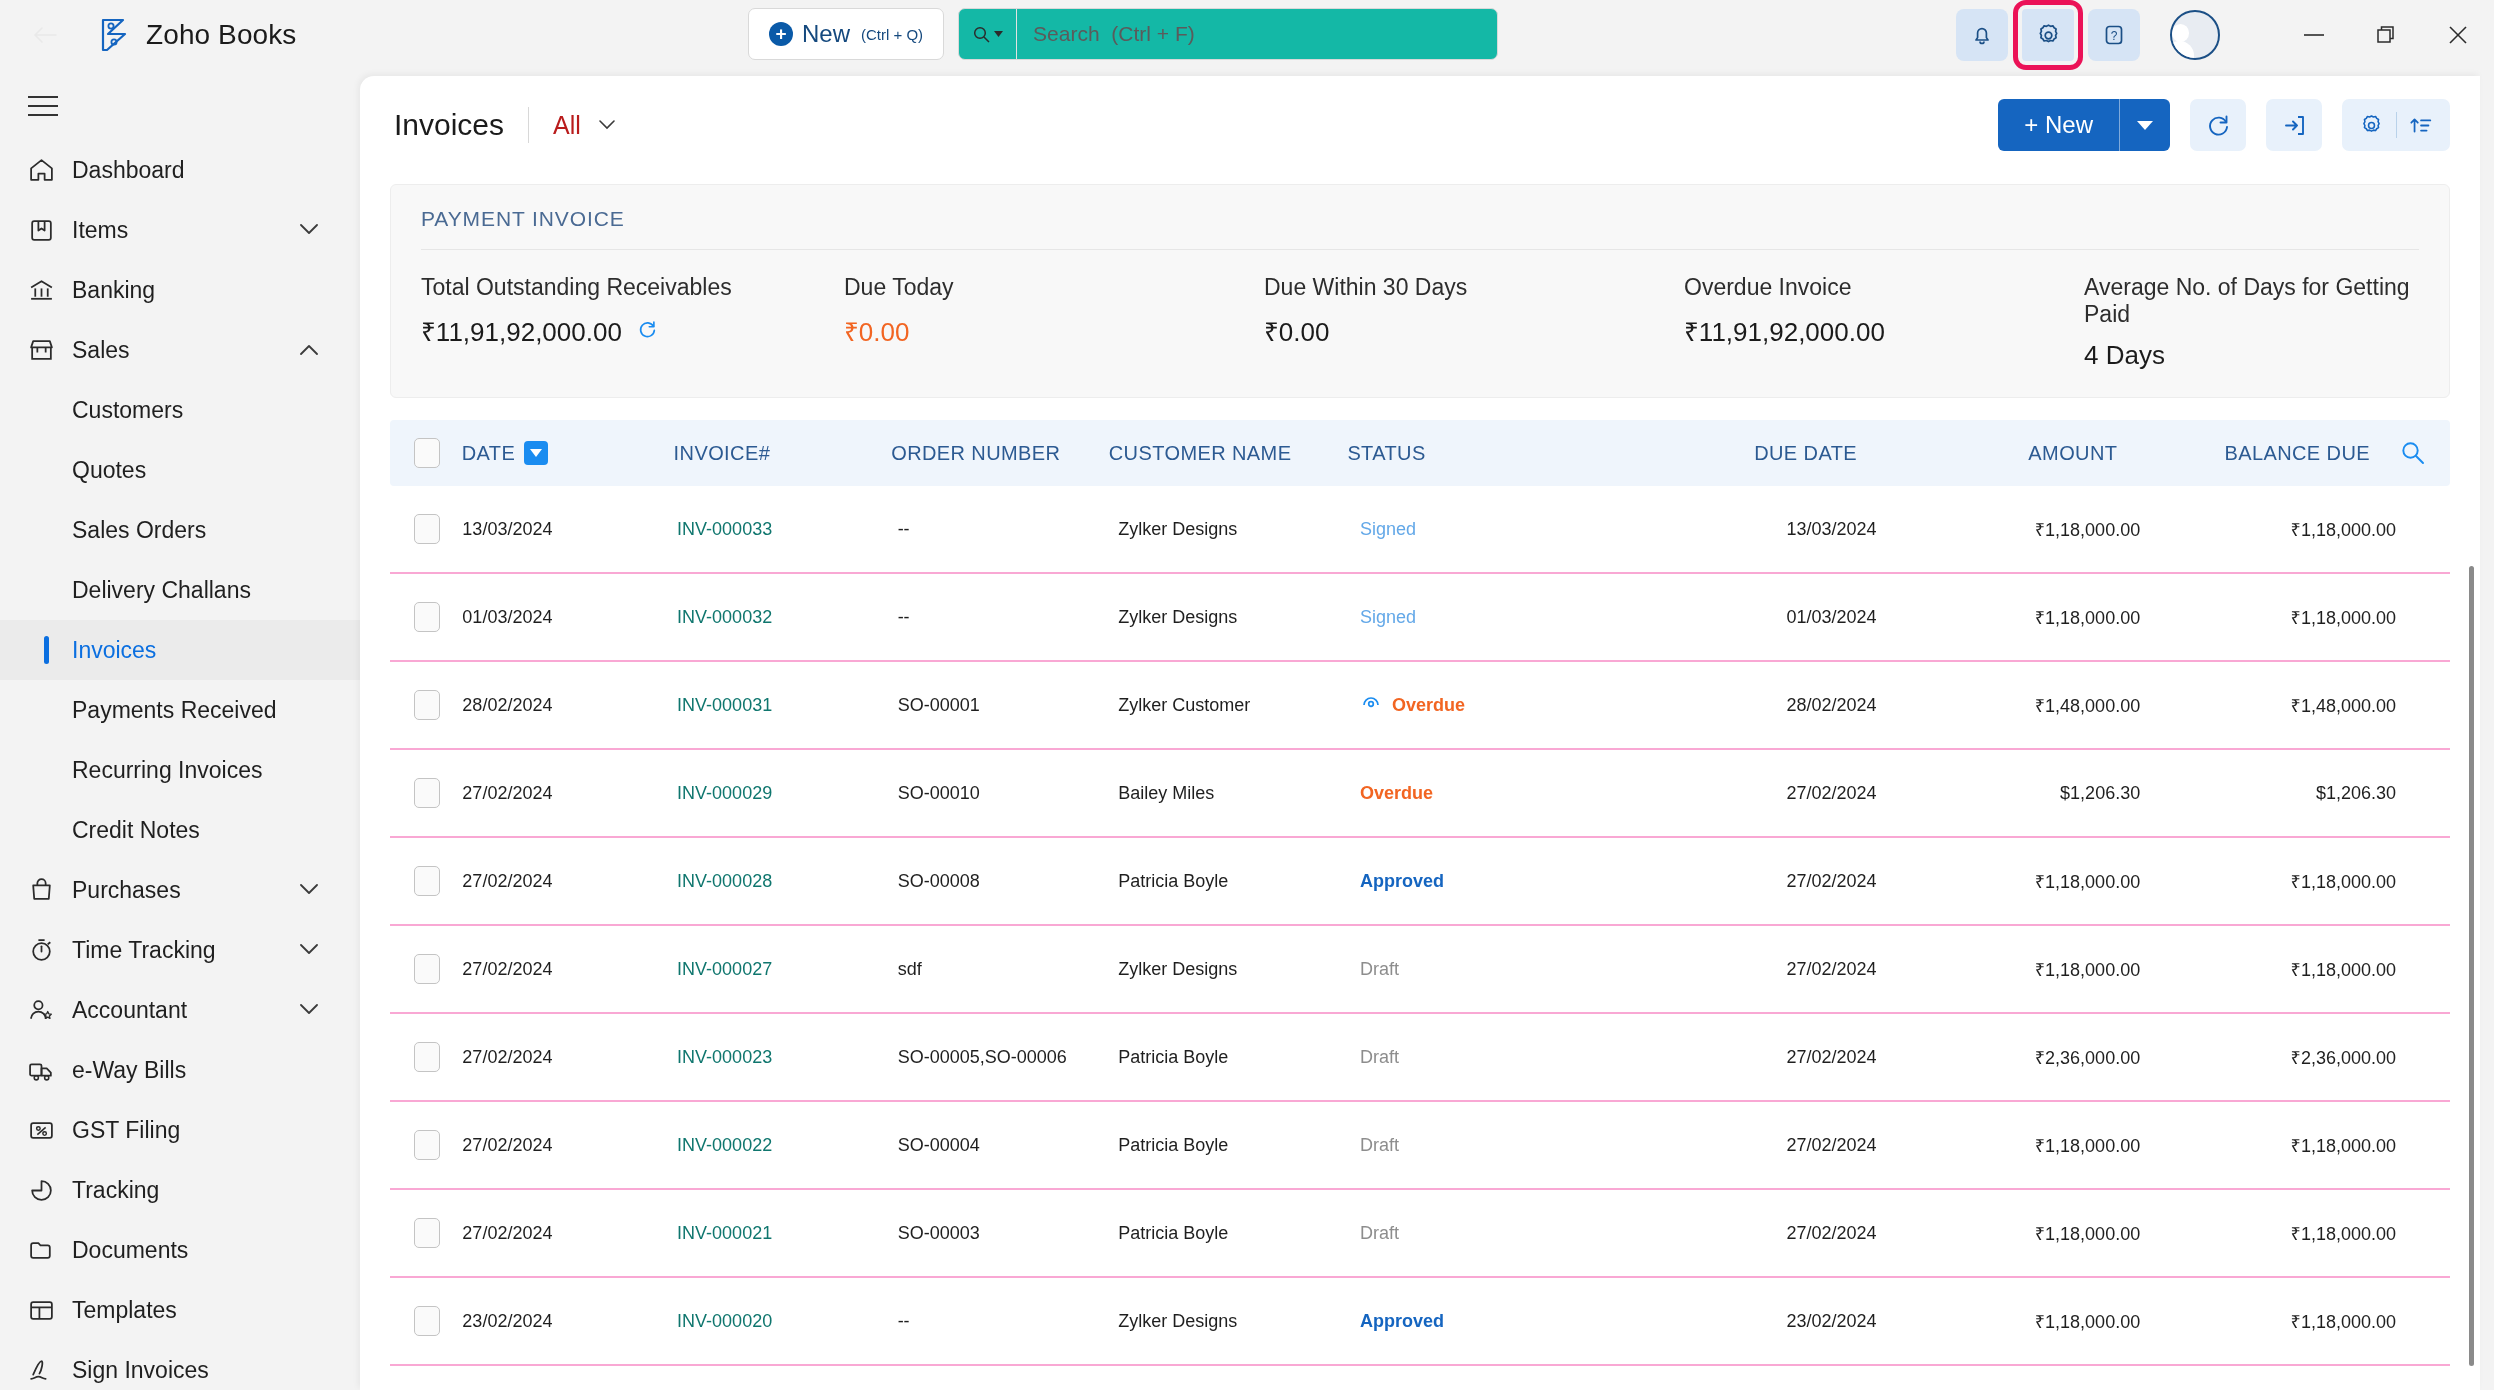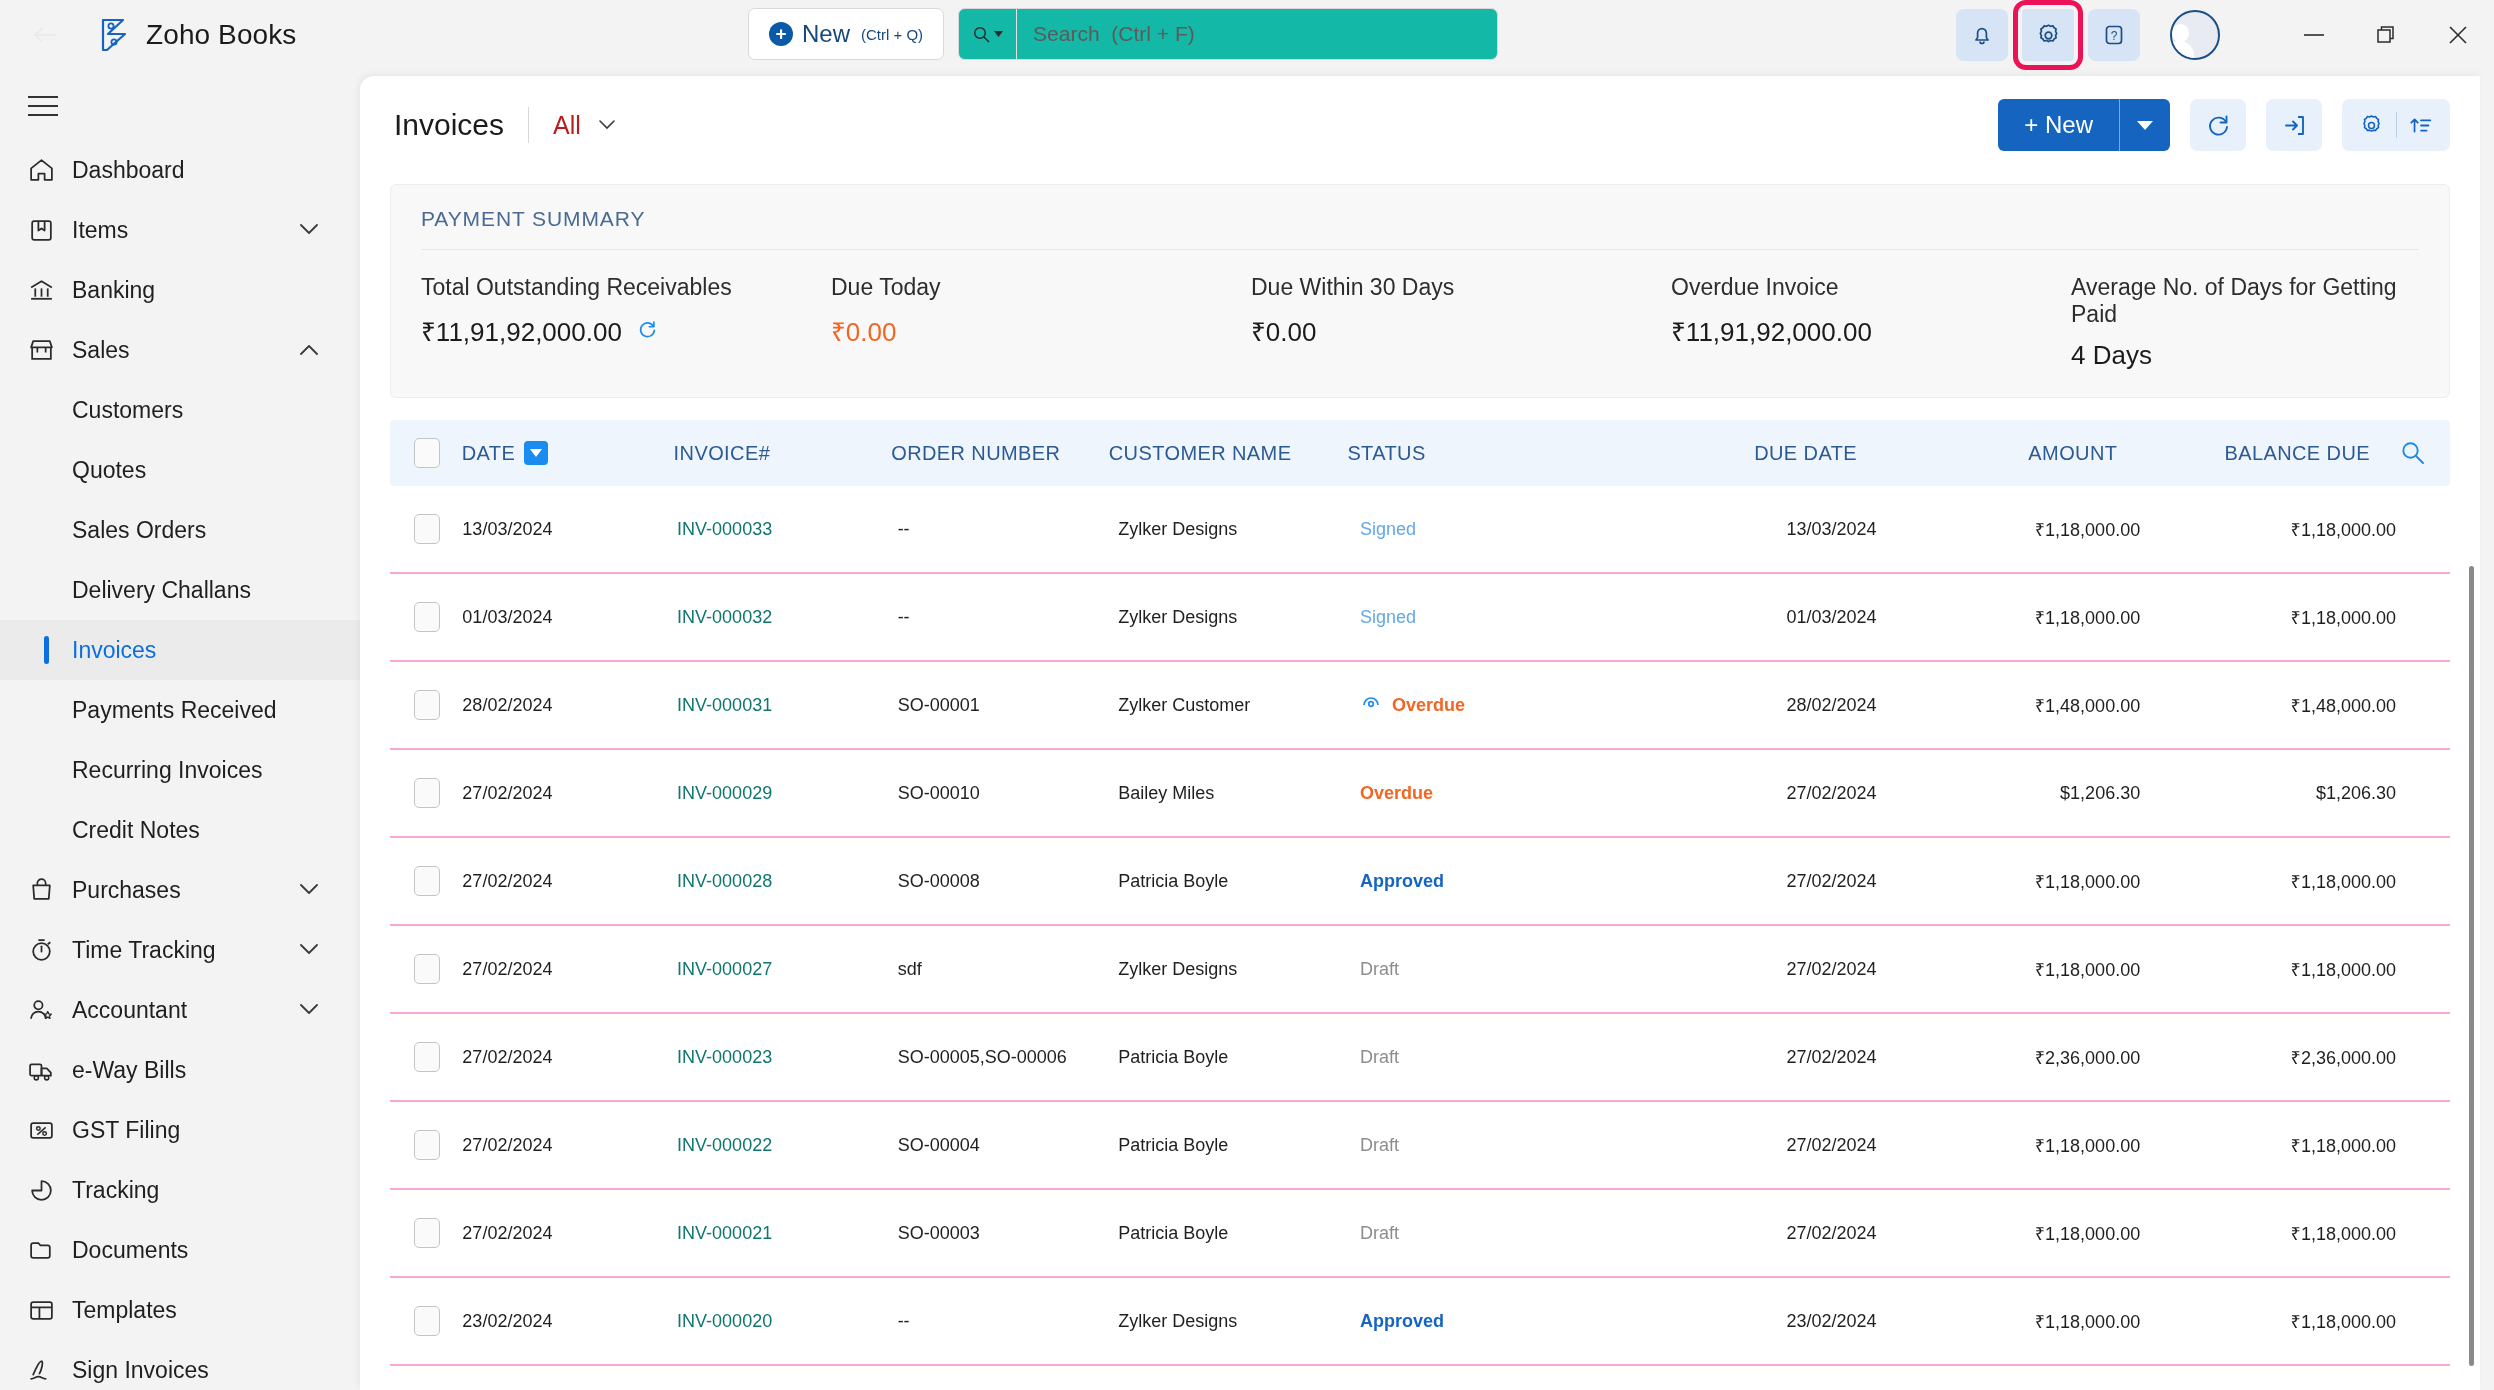--- a/index.html
+++ b/index.html
@@ -152,21 +152,21 @@
   .summary-title {
     font-size: 21px; color: #4a6a93; letter-spacing: .9px;
     padding-bottom: 18px; border-bottom: 1px solid #e6e6e6;
   }
   .summary-row { display: flex; padding-top: 24px; }
   .sum-cell { }
   .sum-cell .k { font-size: 23px; color: #2d2d2d; }
   .sum-cell .v { font-size: 26px; color: #1b1b1b; margin-top: 12px; display: flex; align-items: center; gap: 14px; }
   .sum-cell .v.orange { color: #f26522; }
   .sum-cell.c0 { width: 410px; }
-  .sum-cell.c1 { width: 420px; }
+  .sum-cell.c1 { width: 420px; margin-left: 13px; }
   .sum-cell.c2 { width: 420px; }
   .sum-cell.c3 { width: 400px; }
   .sum-cell.c4 { flex: 1; }
 
   
   .tbl { margin: 22px 30px 0 30px; }
   .thead {
     height: 66px; background: #eff5fc; border-radius: 4px;
     display: flex; align-items: center; color: #2c5a92;
     font-size: 20px; letter-spacing: .4px;
@@ -512,21 +512,21 @@
           <path d="M6 20 V7 M2.5 10.5 L6 7 L9.5 10.5" fill="none" stroke="#1565c0" stroke-width="1.9" stroke-linecap="round" stroke-linejoin="round"></path>
           <line x1="13" y1="8" x2="23" y2="8" stroke="#1565c0" stroke-width="1.9" stroke-linecap="round"></line>
           <line x1="13" y1="13.5" x2="21" y2="13.5" stroke="#1565c0" stroke-width="1.9" stroke-linecap="round"></line>
           <line x1="13" y1="19" x2="19" y2="19" stroke="#1565c0" stroke-width="1.9" stroke-linecap="round"></line>
         </svg>
       </div>
     </div>
   </div>
 
   <div class="summary">
-    <div class="summary-title">PAYMENT SUMMARY</div>
+    <div class="summary-title">PAYMENT INVOICE</div>
     <div class="summary-row" id="summary-row">
         <div class="sum-cell c0">
           <div class="k">Total Outstanding Receivables</div>
           <div class="v">
             <span>₹11,91,92,000.00</span>
             <span><svg width="22" height="22" viewBox="0 0 24 24">
                 <path d="M19 9 A7.5 7.5 0 1 0 20 13.5" fill="none" stroke="#1a8cf0" stroke-width="1.8" stroke-linecap="round"></path>
                 <path d="M19.5 4.5 V9.5 H14.5" fill="none" stroke="#1a8cf0" stroke-width="1.8" stroke-linecap="round" stroke-linejoin="round"></path>
               </svg></span>
           </div>

